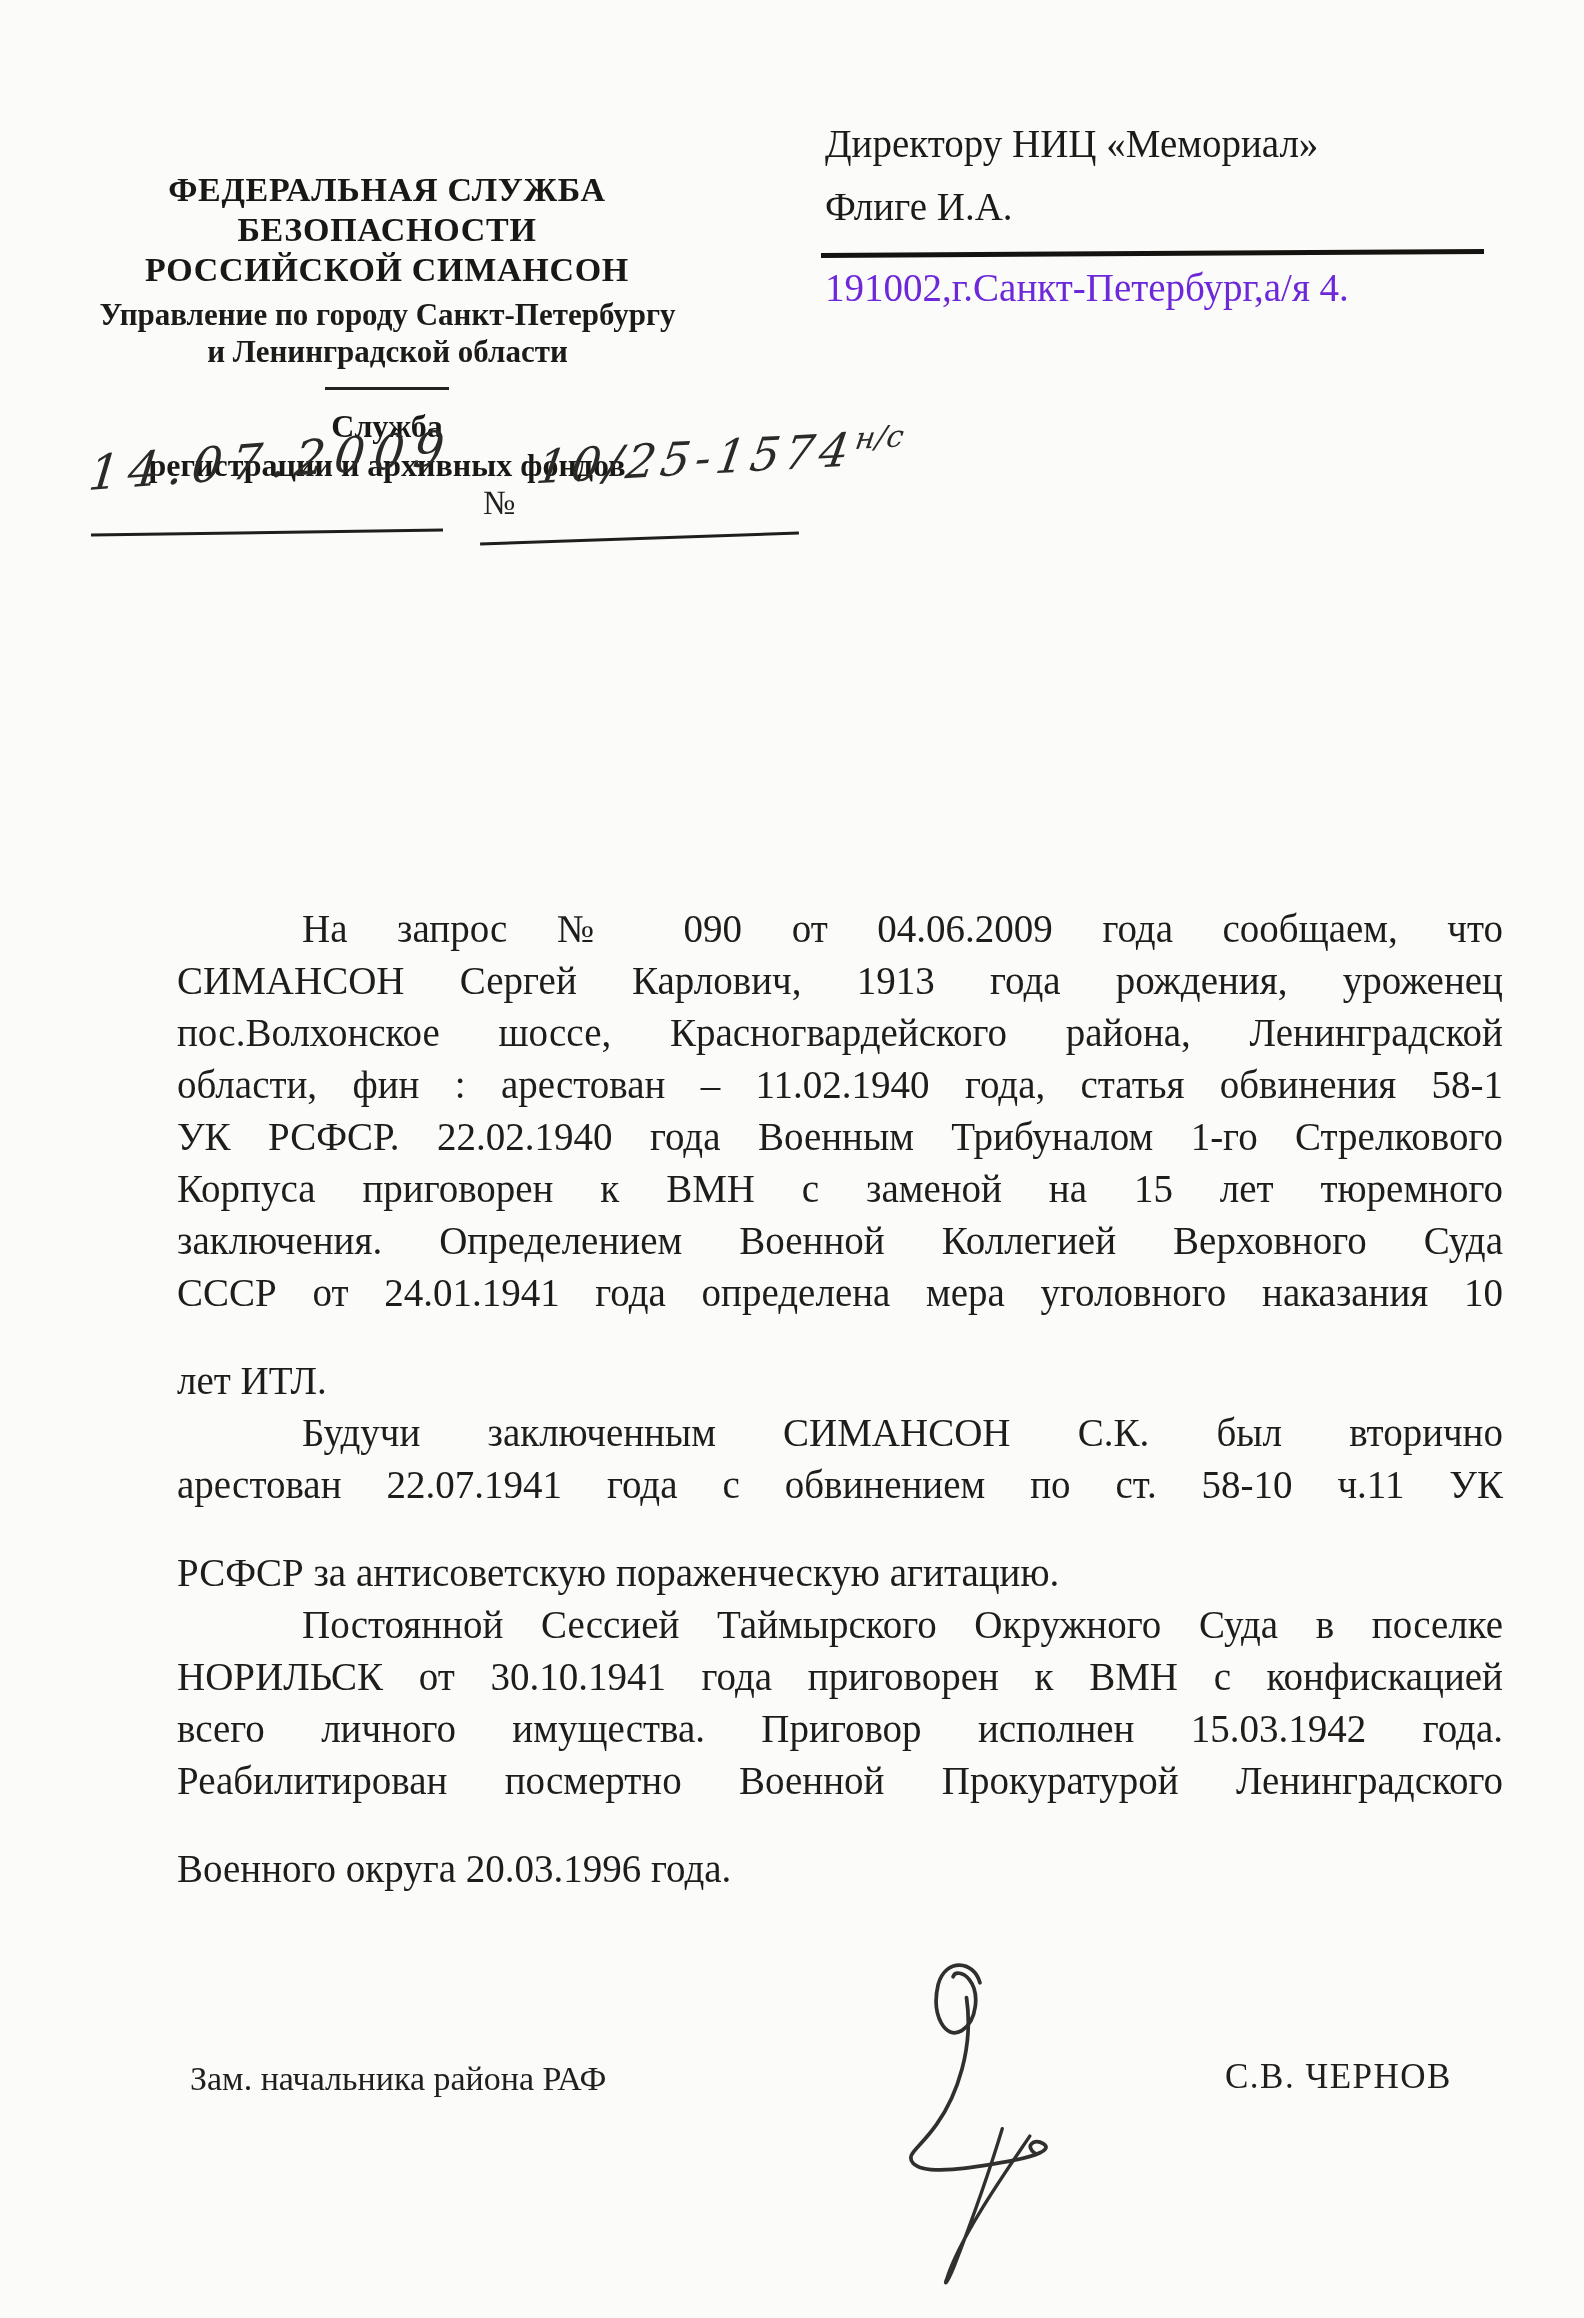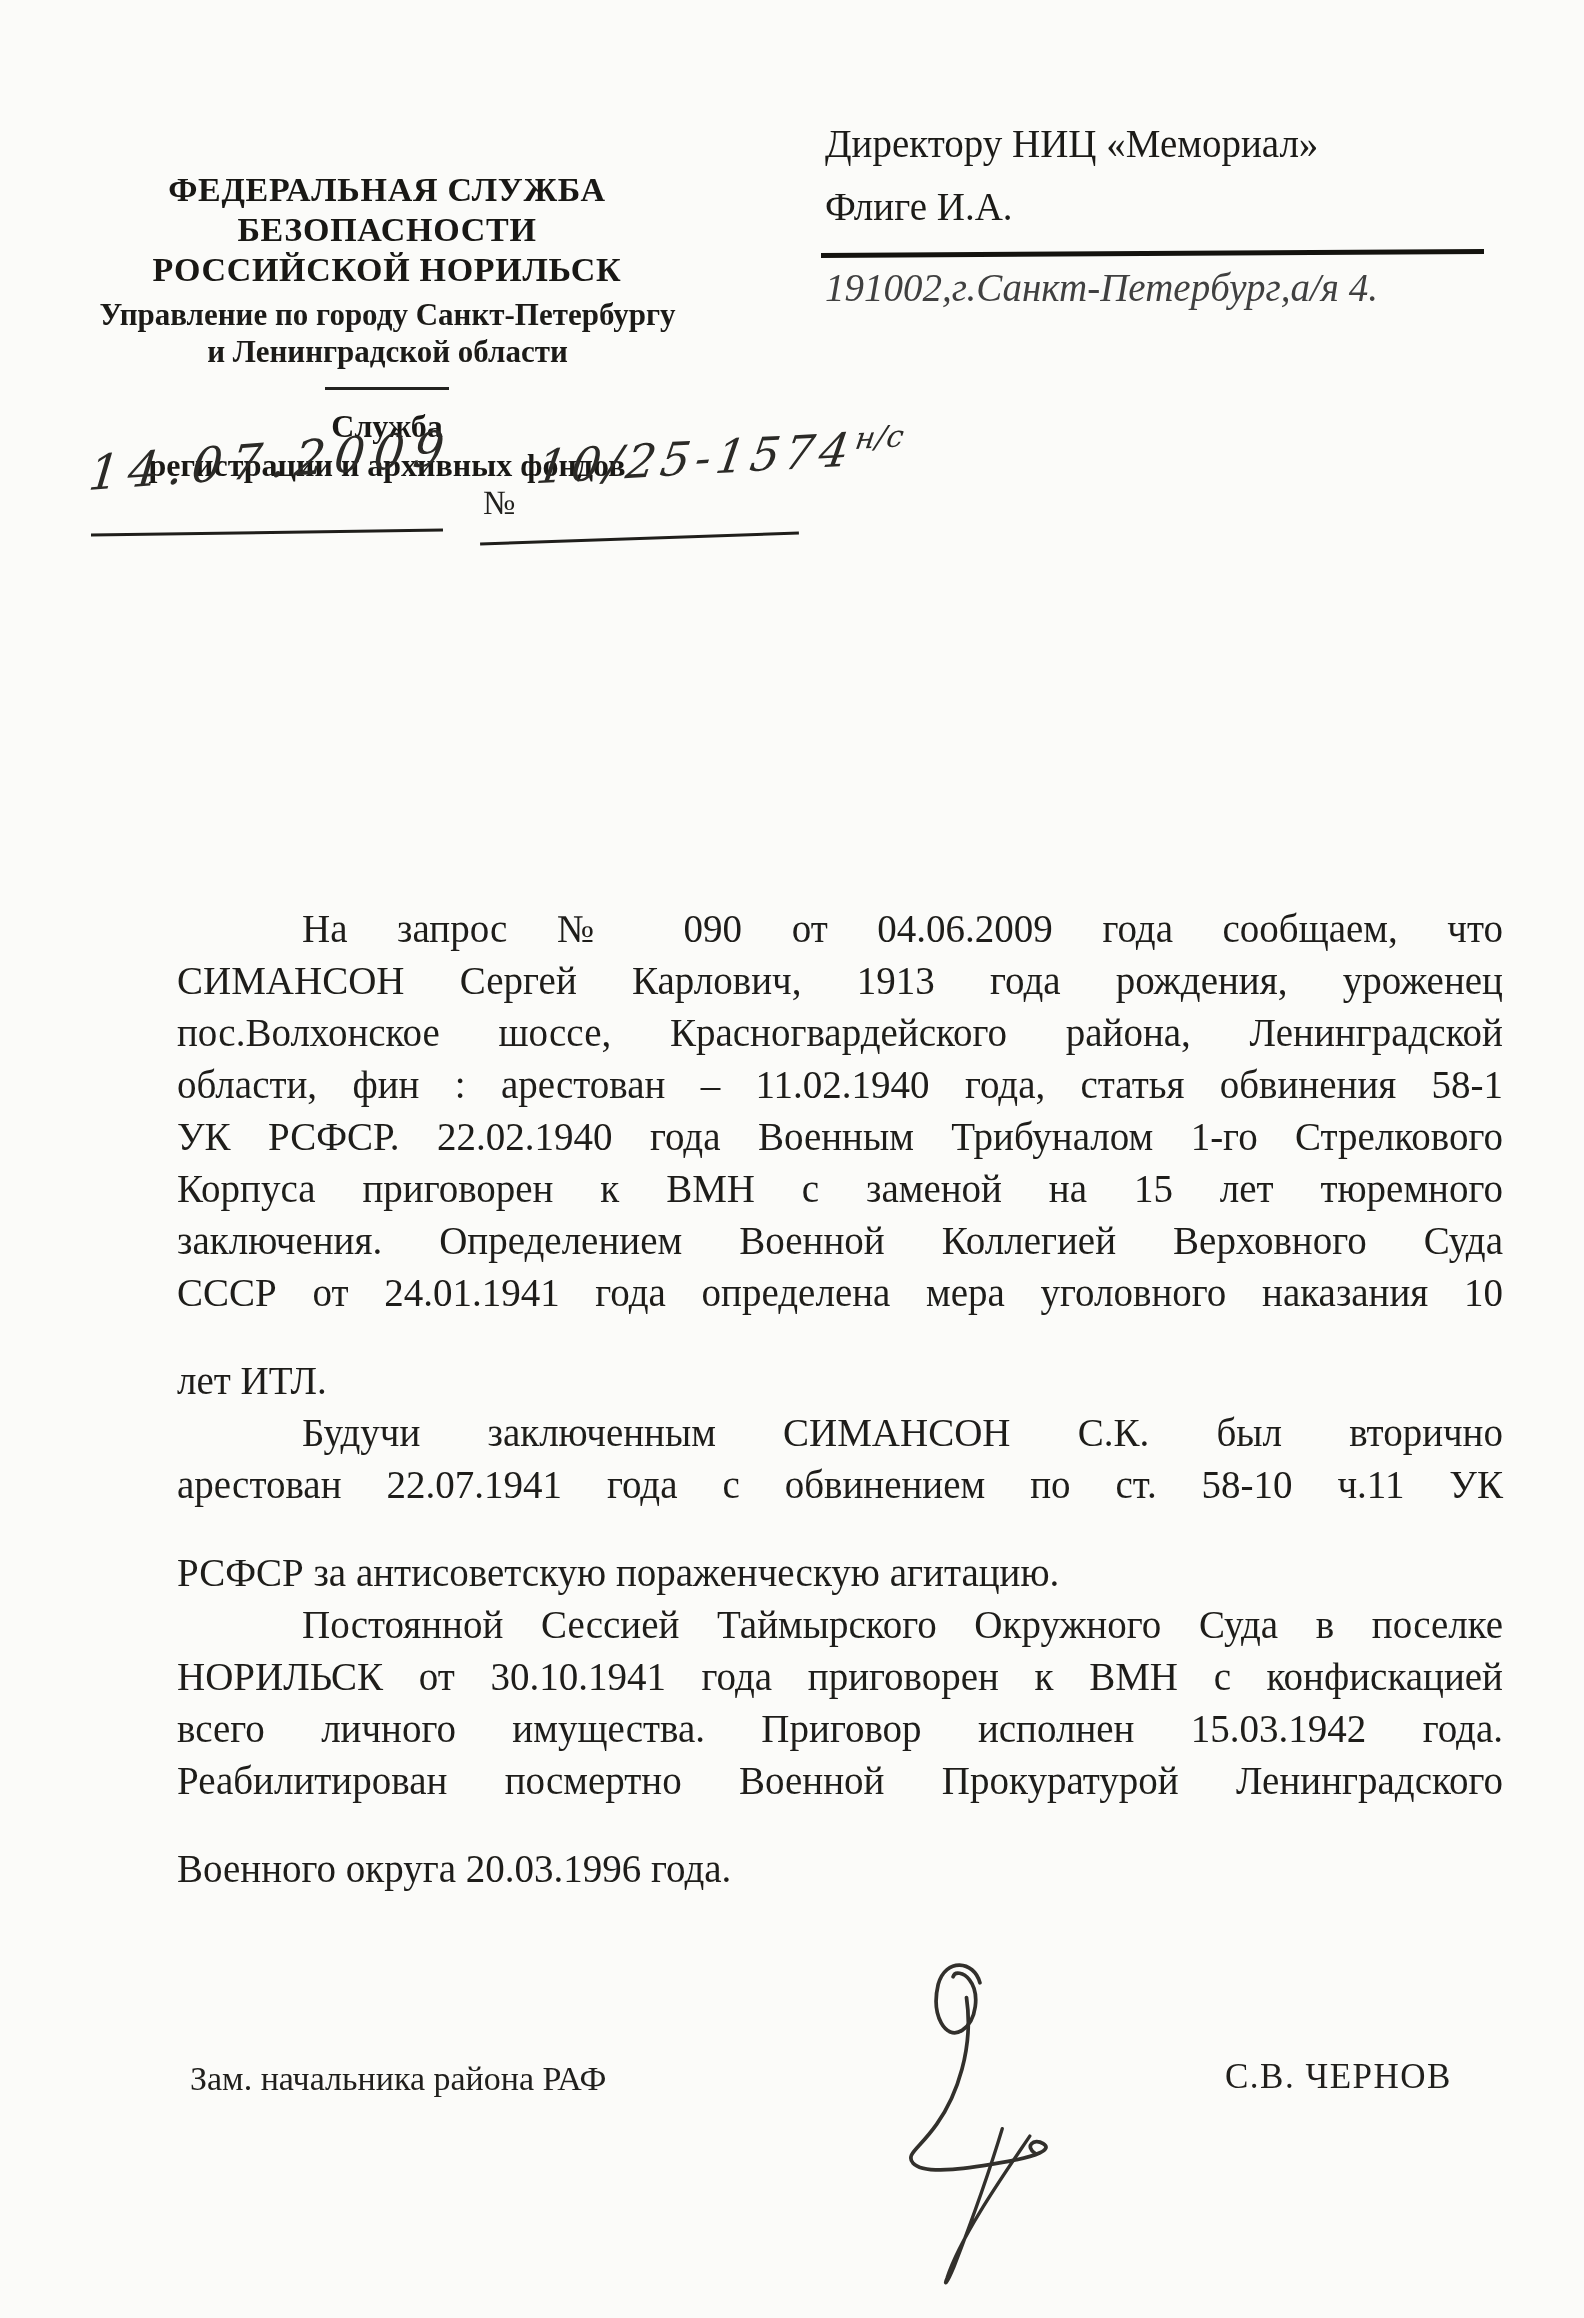--- a/index.html
+++ b/index.html
@@ -75,21 +75,21 @@
     position:absolute;left:480px;top:537px;width:319px;height:3px;
     background:#1f1e1b;transform:rotate(-2deg);
   }
   
   .addr-line1{position:absolute;left:825px;top:121px;font-size:39px;color:#1c1b18;}
   .addr-line2{position:absolute;left:825px;top:184px;font-size:39px;color:#1c1b18;}
   .addr-rule{
     position:absolute;left:821px;top:251px;width:663px;height:4.5px;
     background:#14130f;transform:rotate(-0.35deg);
   }
-  .addr-line3{position:absolute;left:825px;top:265px;font-size:39px;color:#404040;font-style:italic;}
+  .addr-line3{position:absolute;left:825px;top:265px;font-size:39px;color:#6d28d9;}
   
   .body-text{
     position:absolute;left:177px;top:903px;width:1326px;
     font-size:39px;line-height:52px;color:#1e1d1a;
   }
   .bline{
     width:1326px;
     text-align:justify;text-align-last:justify;
   }
   .bline.last{text-align-last:left;margin-top:36px;}
@@ -100,21 +100,21 @@
   .sig-autograph{position:absolute;left:834px;top:1950px;}
 </style>
 </head>
 <body>
 
 <div class="page">
 
   <div class="lh-org">
     <div>ФЕДЕРАЛЬНАЯ СЛУЖБА</div>
     <div>БЕЗОПАСНОСТИ</div>
-    <div>РОССИЙСКОЙ НОРИЛЬСК</div>
+    <div>РОССИЙСКОЙ СИМАНСОН</div>
   </div>
 
   <div class="lh-division">
     <div>Управление по городу Санкт-Петербургу</div>
     <div>и Ленинградской области</div>
   </div>
 
   <div class="lh-divider"></div>
 
   <div class="lh-service">

